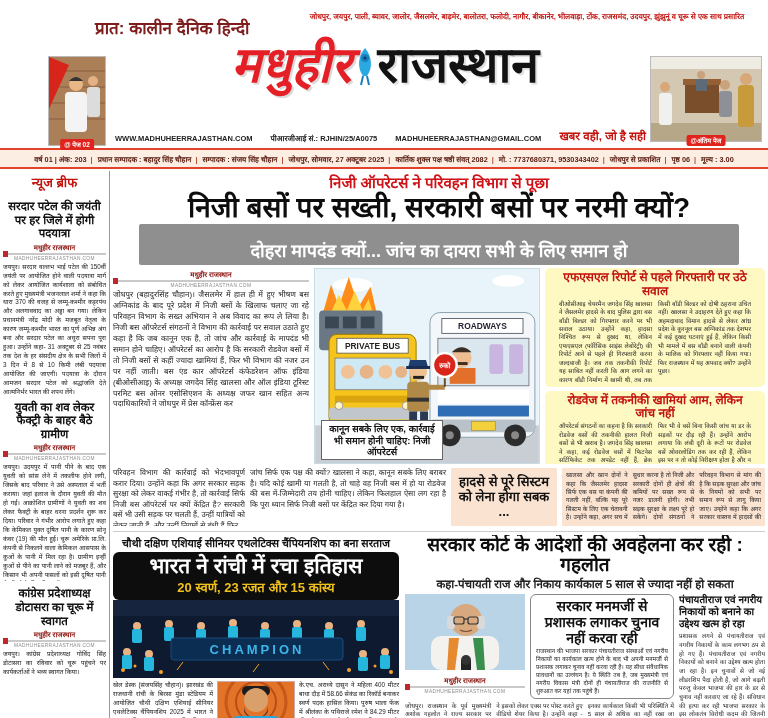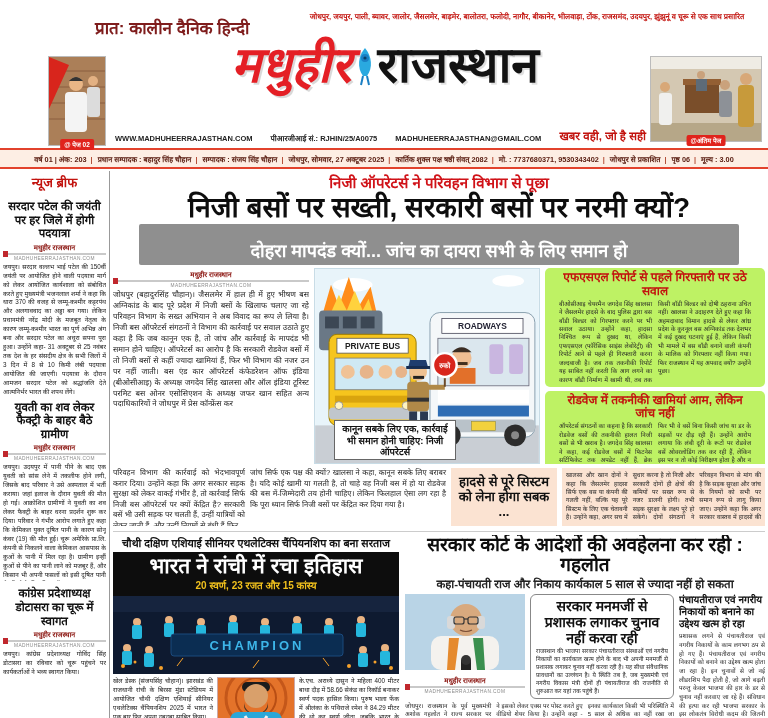--- a/index.html
+++ b/index.html
@@ -38,39 +38,39 @@
 
   
   .kicker { text-align:center; color:#d01218; font-weight:900; font-size:15px; margin-top:1px; }
   .headline { text-align:center; font-weight:900; font-size:28px; color:#0d0d0d; line-height:1.05; margin:1px 0 2px; }
   .subhead { margin:0 26px 3px; background:#8f8f8f; color:#fff; font-weight:900; font-size:18px; text-align:center; padding:14px 0 3px; border-radius:2px; }
   .story-row { display:flex; gap:5px; height:196px; overflow:hidden; }
   .col-a { width:196px; overflow:hidden; }
   .lead-body { font-size:7.8px; line-height:1.4; text-align:justify; color:#1c1c1c; }
   .cartoon-wrap { width:226px; position:relative; flex:none; }
   .cartoon-wrap svg { display:block; border:1px solid #c8dce6; }
-  .caption { position:absolute; left:20px; bottom:4px; width:122px; background:#fff; border:1px solid #666; font-size:9.5px; font-weight:900; text-align:center; line-height:1.2; padding:2px; color:#111; }
+  .caption { position:absolute; left:7px; bottom:4px; width:122px; background:#fff; border:1px solid #666; font-size:9.5px; font-weight:900; text-align:center; line-height:1.2; padding:2px; color:#111; }
   .col-boxes { flex:1; display:flex; flex-direction:column; gap:4px; overflow:hidden; }
-  .box { background:#bef264; border-radius:5px; padding:3px 14px; }
+  .box { background:#fef9c3; border-radius:5px; padding:3px 14px; }
   .box h3 { font-size:12px; color:#c2130e; font-weight:900; text-align:center; margin-bottom:2px; line-height:1.1; }
   .box .bb { font-size:6.2px; line-height:1.36; text-align:justify; color:#222; column-count:2; column-gap:6px; }
 
   .band { display:flex; gap:5px; margin-top:4px; height:58px; overflow:hidden; }
   .band-tail { width:132px; font-size:7.6px; line-height:1.38; text-align:justify; color:#1c1c1c; }
   .band-p2 { width:196px; font-size:7.6px; line-height:1.38; text-align:justify; color:#1c1c1c; }
   .band-sabak { width:106px; background:#fbe3d2; font-weight:900; font-size:13px; line-height:1.15; text-align:center; display:flex; align-items:center; justify-content:center; padding:2px; color:#111; }
   .band-pink { flex:1; background:#fbe3d2; padding:3px 4px; font-size:6.1px; line-height:1.36; column-count:3; column-gap:5px; text-align:justify; color:#222; }
 
   
   .bottom-row { display:flex; gap:6px; margin-top:5px; border-top:1px solid #ccc; padding-top:3px; height:206px; overflow:hidden; }
   .sports { width:286px; flex:none; }
   .sp-kicker { font-size:10.8px; font-weight:900; text-align:center; color:#111; }
-  .sp-black { background:#0d0d0d; text-align:center; padding:3px 2px 4px; margin-top:2px; }
+  .sp-black { background:#0d0d0d; text-align:center; padding:3px 2px 4px; margin-top:2px;border-radius:6px; }
   .sp-head { font-size:21px; font-weight:900; color:#fff; line-height:1; }
-  .sp-medals { font-size:10px; font-weight:900; color:#f0c01d; margin-top:2px; }
+  .sp-medals { font-size:13px; font-weight:900; color:#f0c01d; margin-top:2px; }
   .sp-photo svg { display:block; }
   .sp-textrow { display:flex; gap:4px; margin-top:3px; }
   .sp-p { flex:1; font-size:6.3px; line-height:1.42; text-align:justify; color:#222; }
   .sp-athlete { width:78px; flex:none; border:1px solid #caa; }
 
   .gehlot { flex:1; overflow:hidden; }
   .gh-head { font-size:19px; font-weight:900; text-align:center; line-height:1.05; color:#0d0d0d; }
   .gh-sub { font-size:11.5px; font-weight:bold; text-align:center; margin:1px 0 3px; color:#222; }
   .gh-flex { display:flex; gap:5px; }
   .gh-leftwrap { flex:1; }

